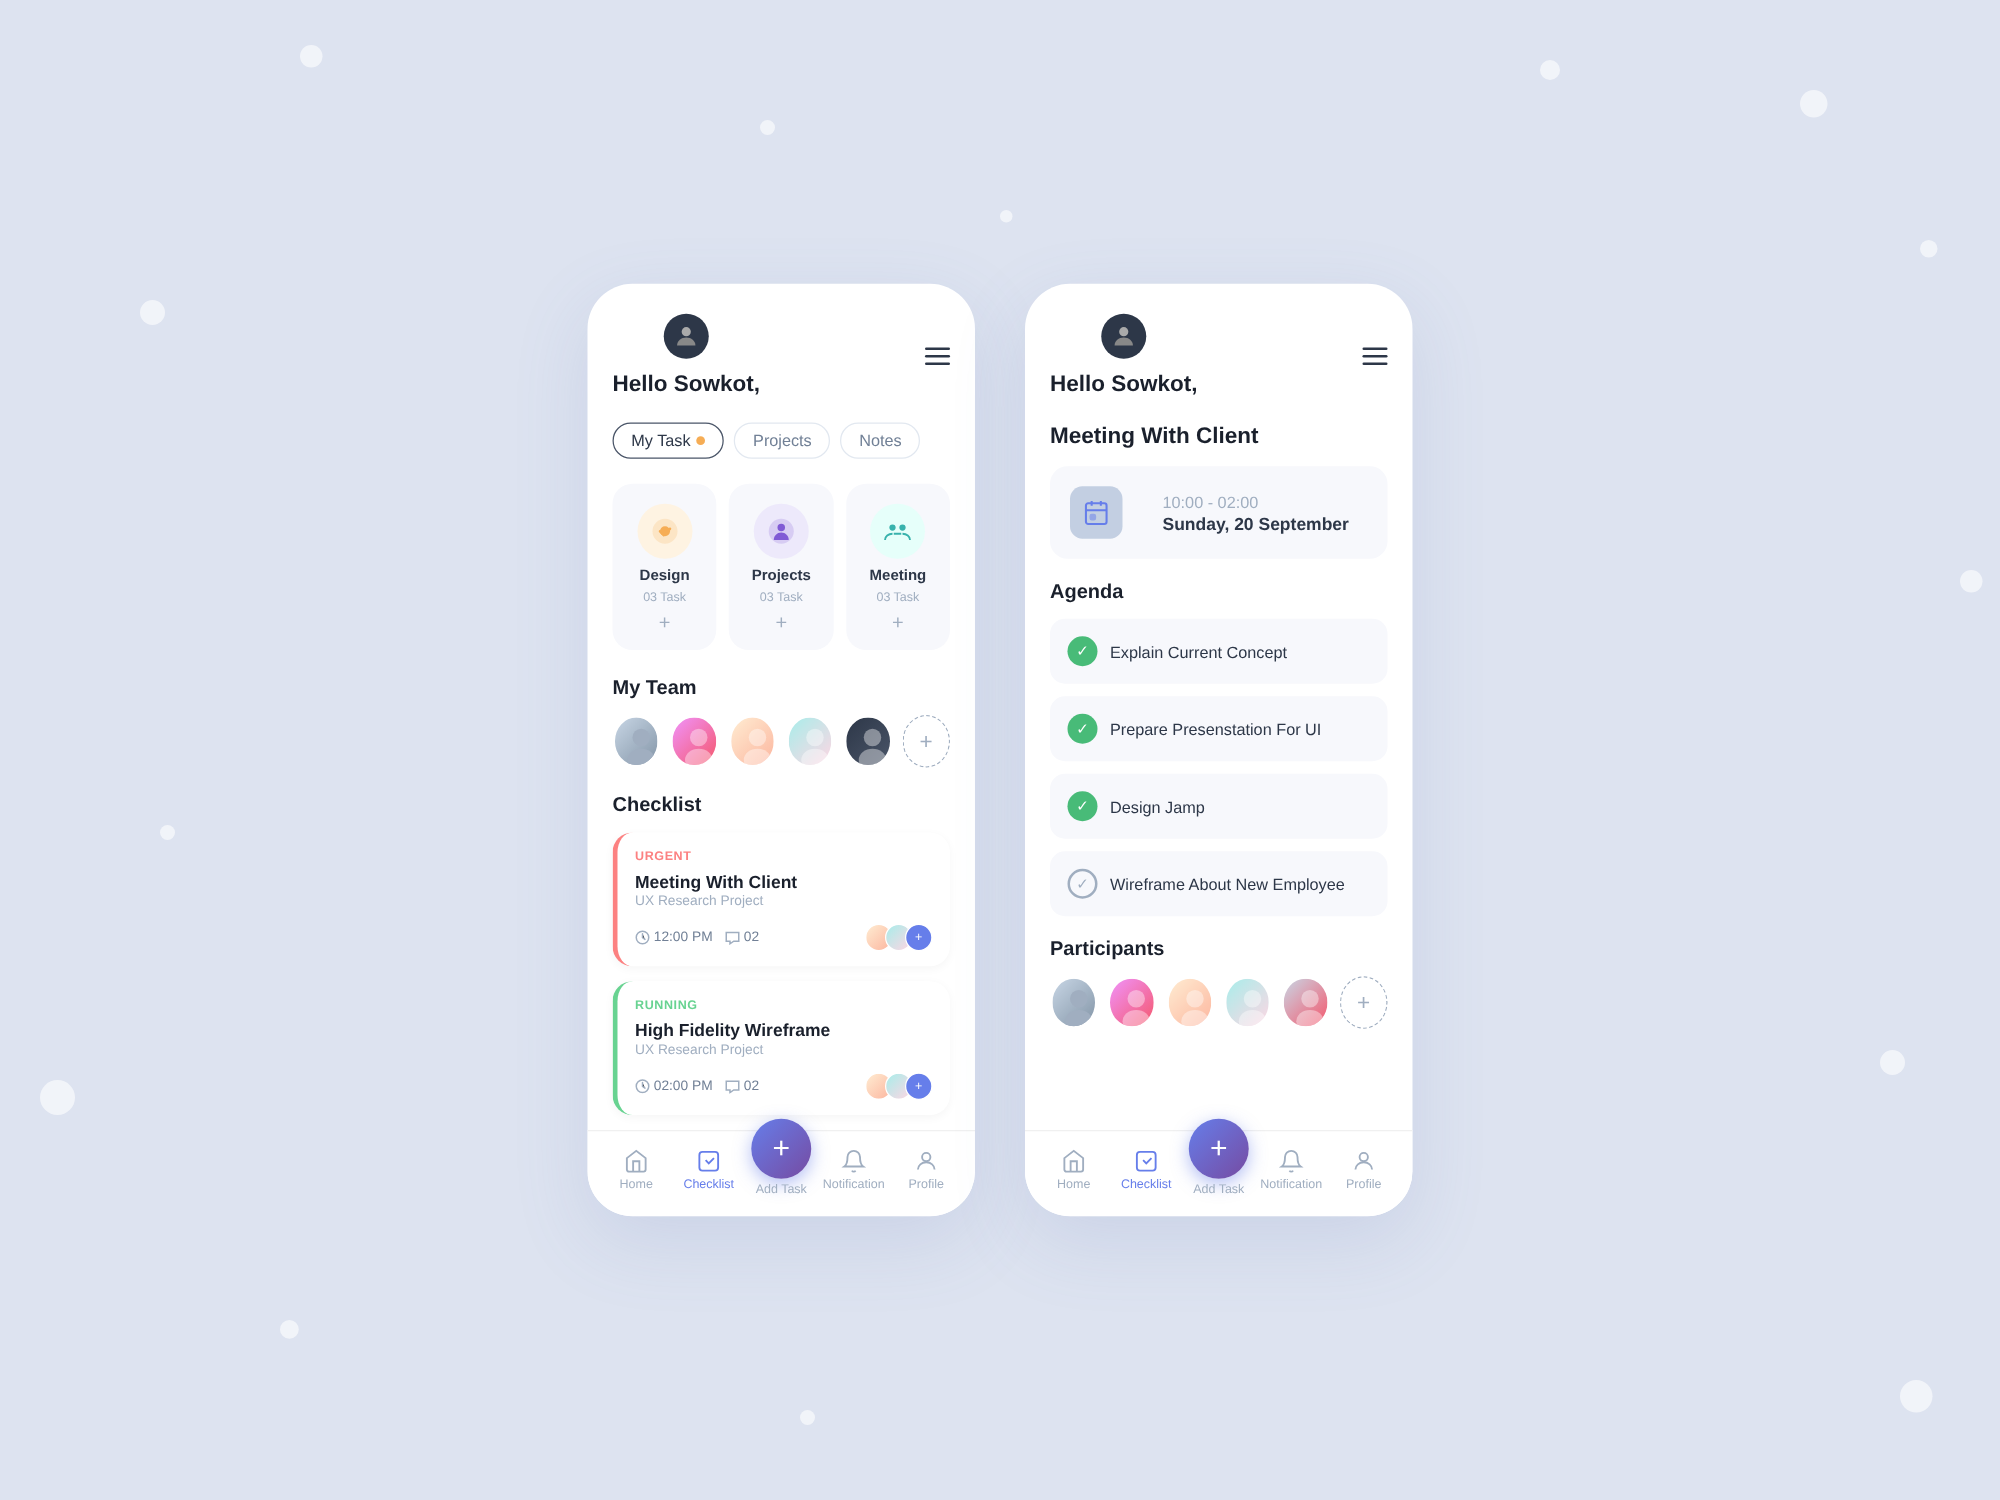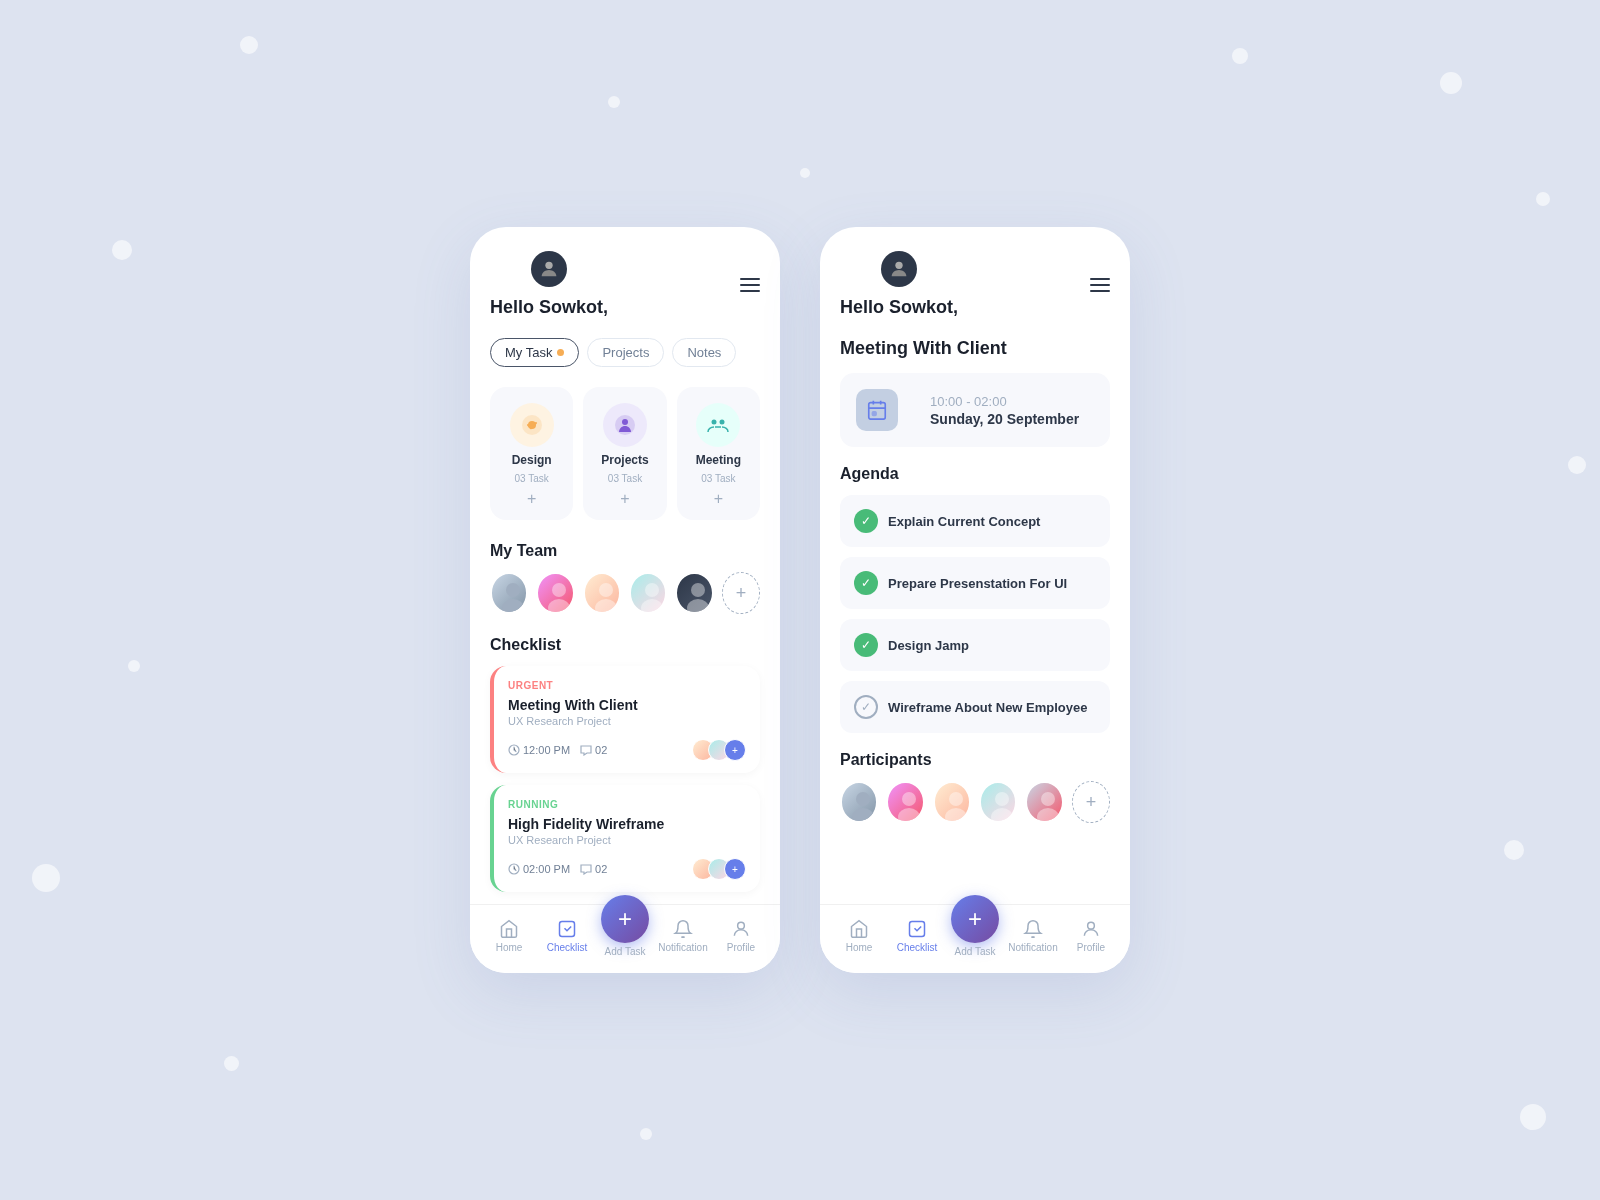--- a/index.html
+++ b/index.html
@@ -306,21 +306,21 @@
       justify-content: center;
       color: #fff;
       font-size: 12px;
       flex-shrink: 0;
     }
     .agenda-check.pending {
       background: transparent;
       border: 2px solid #a0aec0;
       color: #a0aec0;
     }
-    .agenda-label { font-size: 13px; font-weight: 700; color: #2d3748; }
+    .agenda-label { font-size: 13px; font-weight: 400; color: #2d3748; }
   </style>
 </head>
 <body>
 
 <div id="bg-circles">
     <div class="bg-circle" style="left: 15%; top: 3%; width: 18px; height: 18px;"></div>
     <div class="bg-circle" style="left: 38%; top: 8%; width: 12px; height: 12px;"></div>
     <div class="bg-circle" style="left: 7%; top: 20%; width: 20px; height: 20px;"></div>
     <div class="bg-circle" style="left: 50%; top: 14%; width: 10px; height: 10px;"></div>
     <div class="bg-circle" style="left: 77%; top: 4%; width: 16px; height: 16px;"></div>

